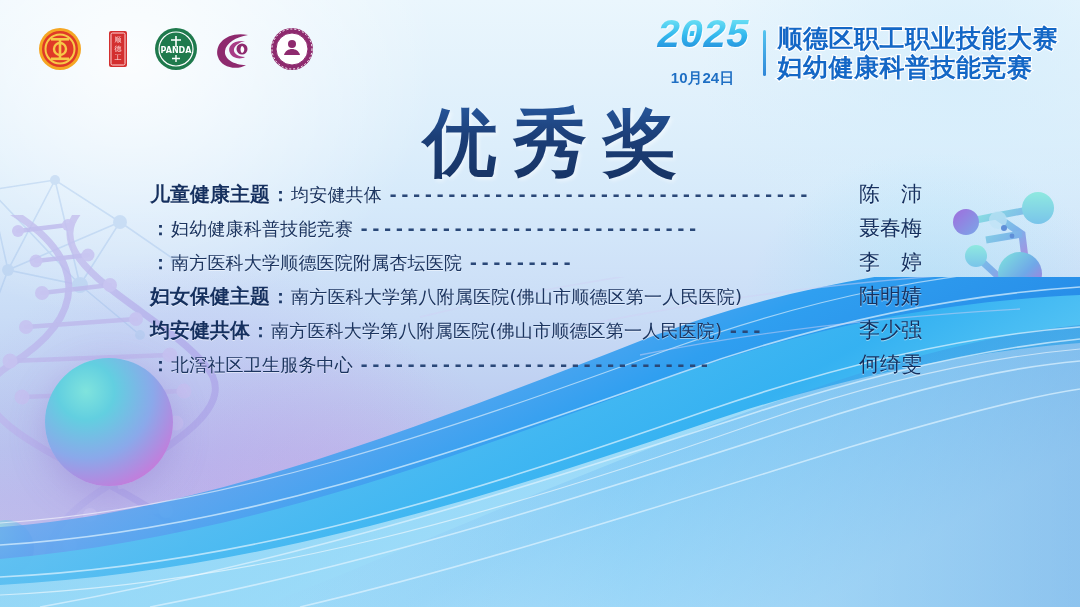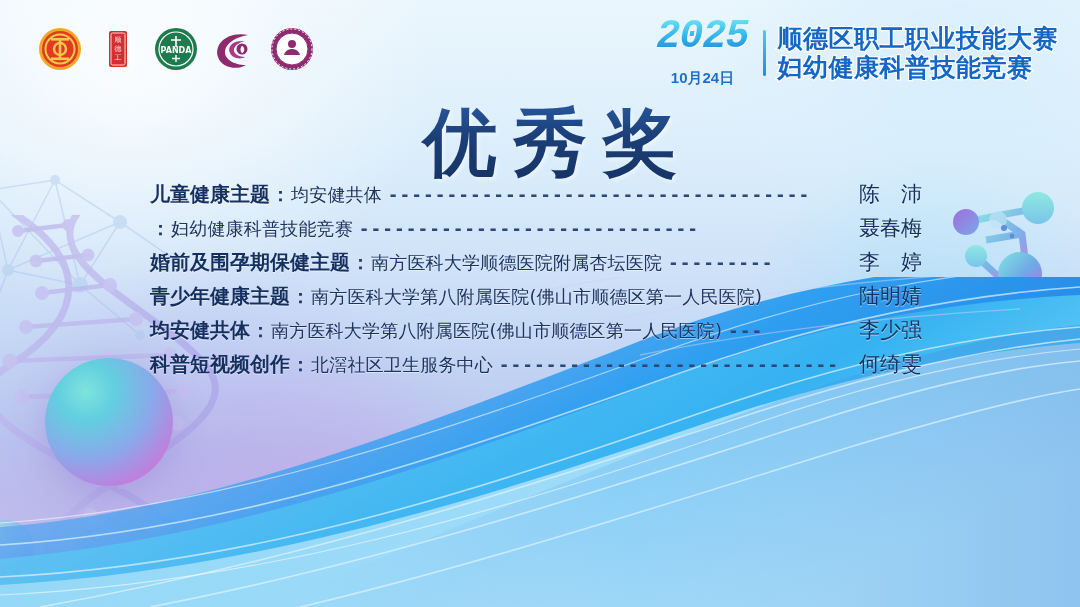--- a/index.html
+++ b/index.html
@@ -378,51 +378,49 @@
         <div class="row-inner">
       <span class="colon">：</span>
       <span class="org">妇幼健康科普技能竞赛</span>
       <span class="dashes">-----------------------------</span>
       <span class="name">聂春梅</span>
     </div>
       </div>
 
     <div class="row">
         <div class="row-inner">
-      <span class="cat">婚前及围孕期保健主题</span>
       <span class="colon">：</span>
       <span class="org">南方医科大学顺德医院附属杏坛医院</span>
       <span class="dashes">---------</span>
       <span class="name">李　婷</span>
     </div>
       </div>
 
     <div class="row">
         <div class="row-inner">
-      <span class="cat">青少年健康主题</span>
+      <span class="cat">妇女保健主题</span>
       <span class="colon">：</span>
       <span class="org">南方医科大学第八附属医院(佛山市顺德区第一人民医院)</span>
       <span class="dashes"></span>
       <span class="name">陆明婧</span>
     </div>
       </div>
 
     <div class="row">
         <div class="row-inner">
       <span class="cat">均安健共体</span>
       <span class="colon">：</span>
       <span class="org">南方医科大学第八附属医院(佛山市顺德区第一人民医院)</span>
       <span class="dashes">---</span>
       <span class="name">李少强</span>
     </div>
       </div>
 
     <div class="row">
         <div class="row-inner">
-      <span class="cat">科普短视频创作</span>
       <span class="colon">：</span>
       <span class="org">北滘社区卫生服务中心</span>
       <span class="dashes">------------------------------</span>
       <span class="name">何绮雯</span>
     </div>
       </div>
 
   </div>
 </div>
 

